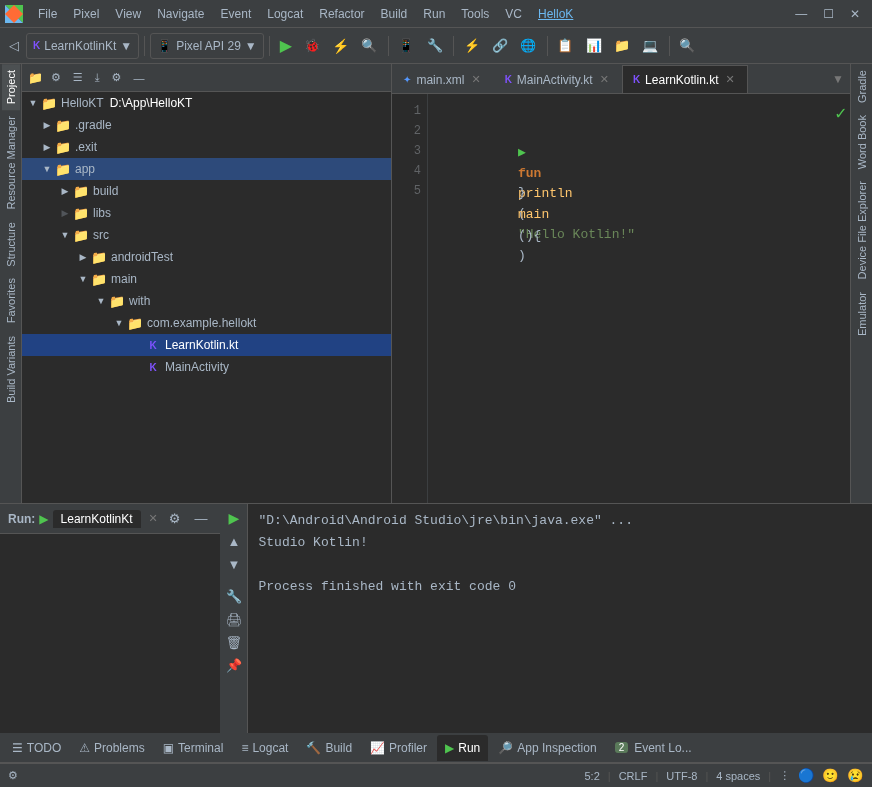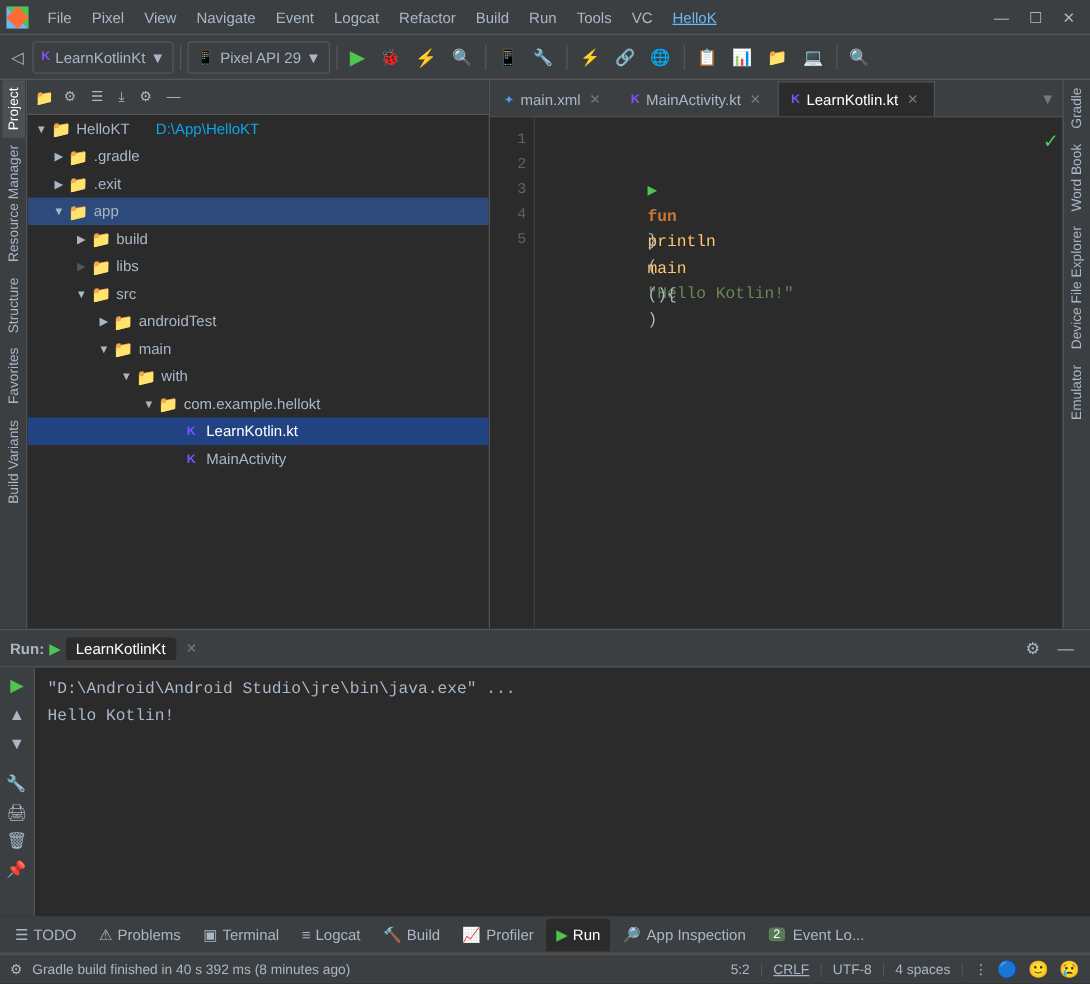--- a/index.html
+++ b/index.html
@@ -228,21 +228,21 @@
     }
     .code-line { height: 20px; white-space: pre; }
     .kw { color: #cc7832; font-weight: bold; }
     .fn { color: #ffc66d; }
     .str { color: #6a8759; }
 
     
     .bottom-panel {
       height: 230px;
       display: flex;
-      flex-direction: column;
+      flex-direction: row;
       background: #2b2b2b;
       border-top: 1px solid #555;
       flex-shrink: 0;
     }
     .bottom-tabs {
       display: flex;
       align-items: center;
       background: #3c3f41;
       height: 30px;
       border-bottom: 1px solid #555;
@@ -414,21 +414,21 @@
       <button class="panel-icon-btn">⤓</button>
       <button class="panel-icon-btn">⚙</button>
       <button class="panel-icon-btn">—</button>
     </div>
     <div class="file-tree">
 
       <div class="tree-item" style="padding-left: 4px;">
         <span class="tree-arrow">▼</span>
         <span class="tree-icon folder-icon">📁</span>
         <span style="color:#a9b7c6;">HelloKT</span>
-        <span style="color:#0ea5e9; margin-left:21px;">D:\App\HelloKT</span>
+        <span style="color:#ffffff; margin-left:6px;">D:\App\HelloKT</span>
       </div>
 
       <div class="tree-item" style="padding-left: 18px;">
         <span class="tree-arrow">▶</span>
         <span class="tree-icon folder-icon">📁</span>
         <span>.gradle</span>
       </div>
 
       <div class="tree-item" style="padding-left: 18px;">
         <span class="tree-arrow">▶</span>
@@ -583,22 +583,23 @@
       <button style="background:none;border:none;color:#a9b7c6;font-size:13px;cursor:pointer;padding:2px;">▼</button>
       <div style="width:1px;height:1px;margin:2px 0;"></div>
       <button style="background:none;border:none;color:#a9b7c6;font-size:13px;cursor:pointer;padding:2px;">🔧</button>
       <button style="background:none;border:none;color:#a9b7c6;font-size:13px;cursor:pointer;padding:2px;">🖨</button>
       <button style="background:none;border:none;color:#a9b7c6;font-size:13px;cursor:pointer;padding:2px;">🗑</button>
       <button style="background:none;border:none;color:#a9b7c6;font-size:13px;cursor:pointer;padding:2px;">📌</button>
     </div>
 
     <div class="console-output">
       <div style="color:#a9b7c6;">"D:\Android\Android Studio\jre\bin\java.exe" ...</div>
-      <div style="color:#a9b7c6;">Hello Kotlin!</div>
+      <div style="color:#a9b7c6;">Studio Kotlin!</div>
       <div>&nbsp;</div>
+      <div style="color:#a9b7c6;">Process finished with exit code 0</div>
     </div>
   </div>
 </div>
 
 <div class="bottom-tabs">
   <div class="bottom-tab">
     <span>☰</span>
     <span>TODO</span>
   </div>
   <div class="bottom-tab">
@@ -630,25 +631,24 @@
     <span>App Inspection</span>
   </div>
   <div class="bottom-tab">
     <span style="background:#5a7a5a; color:#fff; border-radius:3px; padding:0 4px; font-size:10px; margin-right:2px;">2</span>
     <span>Event Lo...</span>
   </div>
 </div>
 
 <div class="status-bar">
   <span>⚙</span>
-  <span>Gradle build finished in 40 s 392 ms (8 minutes ago)</span>
   <div class="status-spacer"></div>
   <span style="cursor:pointer;">5:2</span>
   <span class="status-separator">|</span>
-  <span style="cursor:pointer;text-decoration:underline;">CRLF</span>
+  <span style="cursor:pointer;">CRLF</span>
   <span class="status-separator">|</span>
   <span style="cursor:pointer;">UTF-8</span>
   <span class="status-separator">|</span>
   <span style="cursor:pointer;">4 spaces</span>
   <span class="status-separator">|</span>
   <button style="background:none;border:none;color:#a9b7c6;cursor:pointer;font-size:11px;">⋮</button>
   <button style="background:none;border:none;color:#a9b7c6;cursor:pointer;">🔵</button>
   <button style="background:none;border:none;color:#a9b7c6;cursor:pointer;">🙂</button>
   <button style="background:none;border:none;color:#a9b7c6;cursor:pointer;">😢</button>
 </div>

